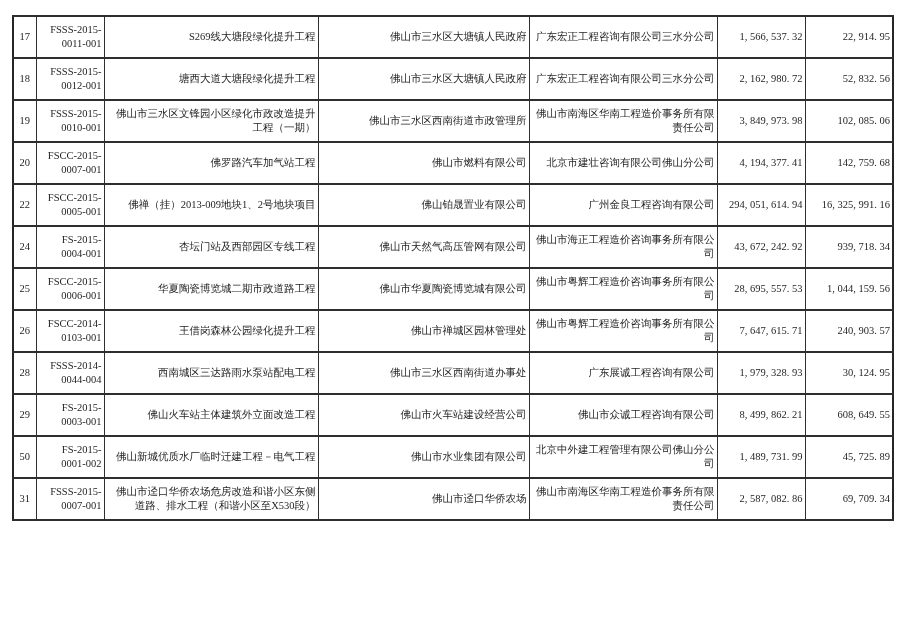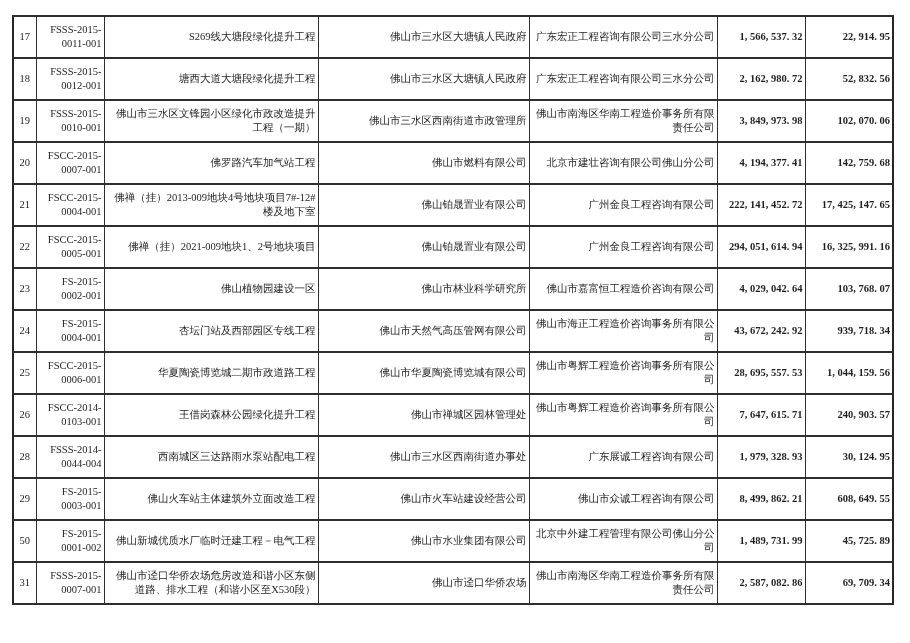--- a/index.html
+++ b/index.html
@@ -55,21 +55,20 @@
   td.c-name, td.c-owner, td.c-consult {
     text-align: right;
     padding-left: 3px;
     padding-right: 2px;
   }
   td.c-amt {
     text-align: right;
     white-space: nowrap;
     font-size: 10.2px;
     padding-right: 4px;
-    font-weight: bold;
   }
 </style>
 </head>
 <body>
 
 <div class="page">
   <table class="projects-table">
     <colgroup>
       <col style="width:23px">
       <col style="width:68px">
@@ -101,62 +100,44 @@
           <td class="c-amt">52, 832. 56</td>
         </tr>
 
         <tr>
           <td class="c-no">19</td>
           <td class="c-code">FSSS-2015-0010-001</td>
           <td class="c-name">佛山市三水区文锋园小区绿化市政改造提升工程（一期）</td>
           <td class="c-owner">佛山市三水区西南街道市政管理所</td>
           <td class="c-consult">佛山市南海区华南工程造价事务所有限责任公司</td>
           <td class="c-amt">3, 849, 973. 98</td>
-          <td class="c-amt">102, 070. 06</td>
+          <td class="c-amt">102, 085. 06</td>
         </tr>
 
         <tr>
           <td class="c-no">20</td>
           <td class="c-code">FSCC-2015-0007-001</td>
           <td class="c-name">佛罗路汽车加气站工程</td>
           <td class="c-owner">佛山市燃料有限公司</td>
           <td class="c-consult">北京市建壮咨询有限公司佛山分公司</td>
           <td class="c-amt">4, 194, 377. 41</td>
           <td class="c-amt">142, 759. 68</td>
         </tr>
 
-        <tr>
-          <td class="c-no">21</td>
-          <td class="c-code">FSCC-2015-0004-001</td>
-          <td class="c-name">佛禅（挂）2013-009地块4号地块项目7#-12#楼及地下室</td>
-          <td class="c-owner">佛山铂晟置业有限公司</td>
-          <td class="c-consult">广州金良工程咨询有限公司</td>
-          <td class="c-amt">222, 141, 452. 72</td>
-          <td class="c-amt">17, 425, 147. 65</td>
-        </tr>
 
         <tr>
           <td class="c-no">22</td>
           <td class="c-code">FSCC-2015-0005-001</td>
-          <td class="c-name">佛禅（挂）2021-009地块1、2号地块项目</td>
+          <td class="c-name">佛禅（挂）2013-009地块1、2号地块项目</td>
           <td class="c-owner">佛山铂晟置业有限公司</td>
           <td class="c-consult">广州金良工程咨询有限公司</td>
           <td class="c-amt">294, 051, 614. 94</td>
           <td class="c-amt">16, 325, 991. 16</td>
         </tr>
 
-        <tr>
-          <td class="c-no">23</td>
-          <td class="c-code">FS-2015-0002-001</td>
-          <td class="c-name">佛山植物园建设一区</td>
-          <td class="c-owner">佛山市林业科学研究所</td>
-          <td class="c-consult">佛山市嘉富恒工程造价咨询有限公司</td>
-          <td class="c-amt">4, 029, 042. 64</td>
-          <td class="c-amt">103, 768. 07</td>
-        </tr>
 
         <tr>
           <td class="c-no">24</td>
           <td class="c-code">FS-2015-0004-001</td>
           <td class="c-name">杏坛门站及西部园区专线工程</td>
           <td class="c-owner">佛山市天然气高压管网有限公司</td>
           <td class="c-consult">佛山市海正工程造价咨询事务所有限公司</td>
           <td class="c-amt">43, 672, 242. 92</td>
           <td class="c-amt">939, 718. 34</td>
         </tr>

